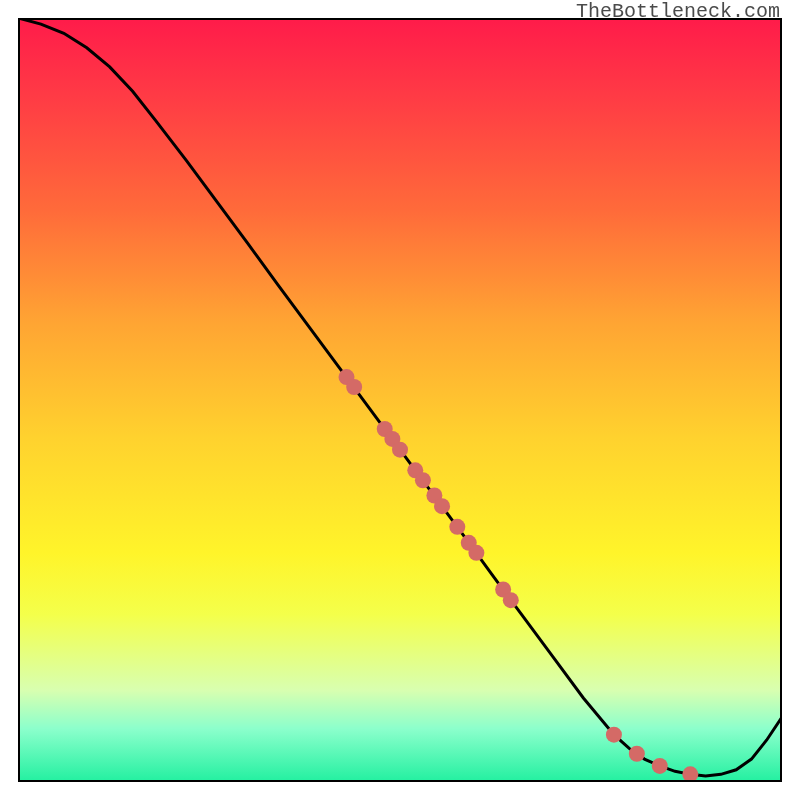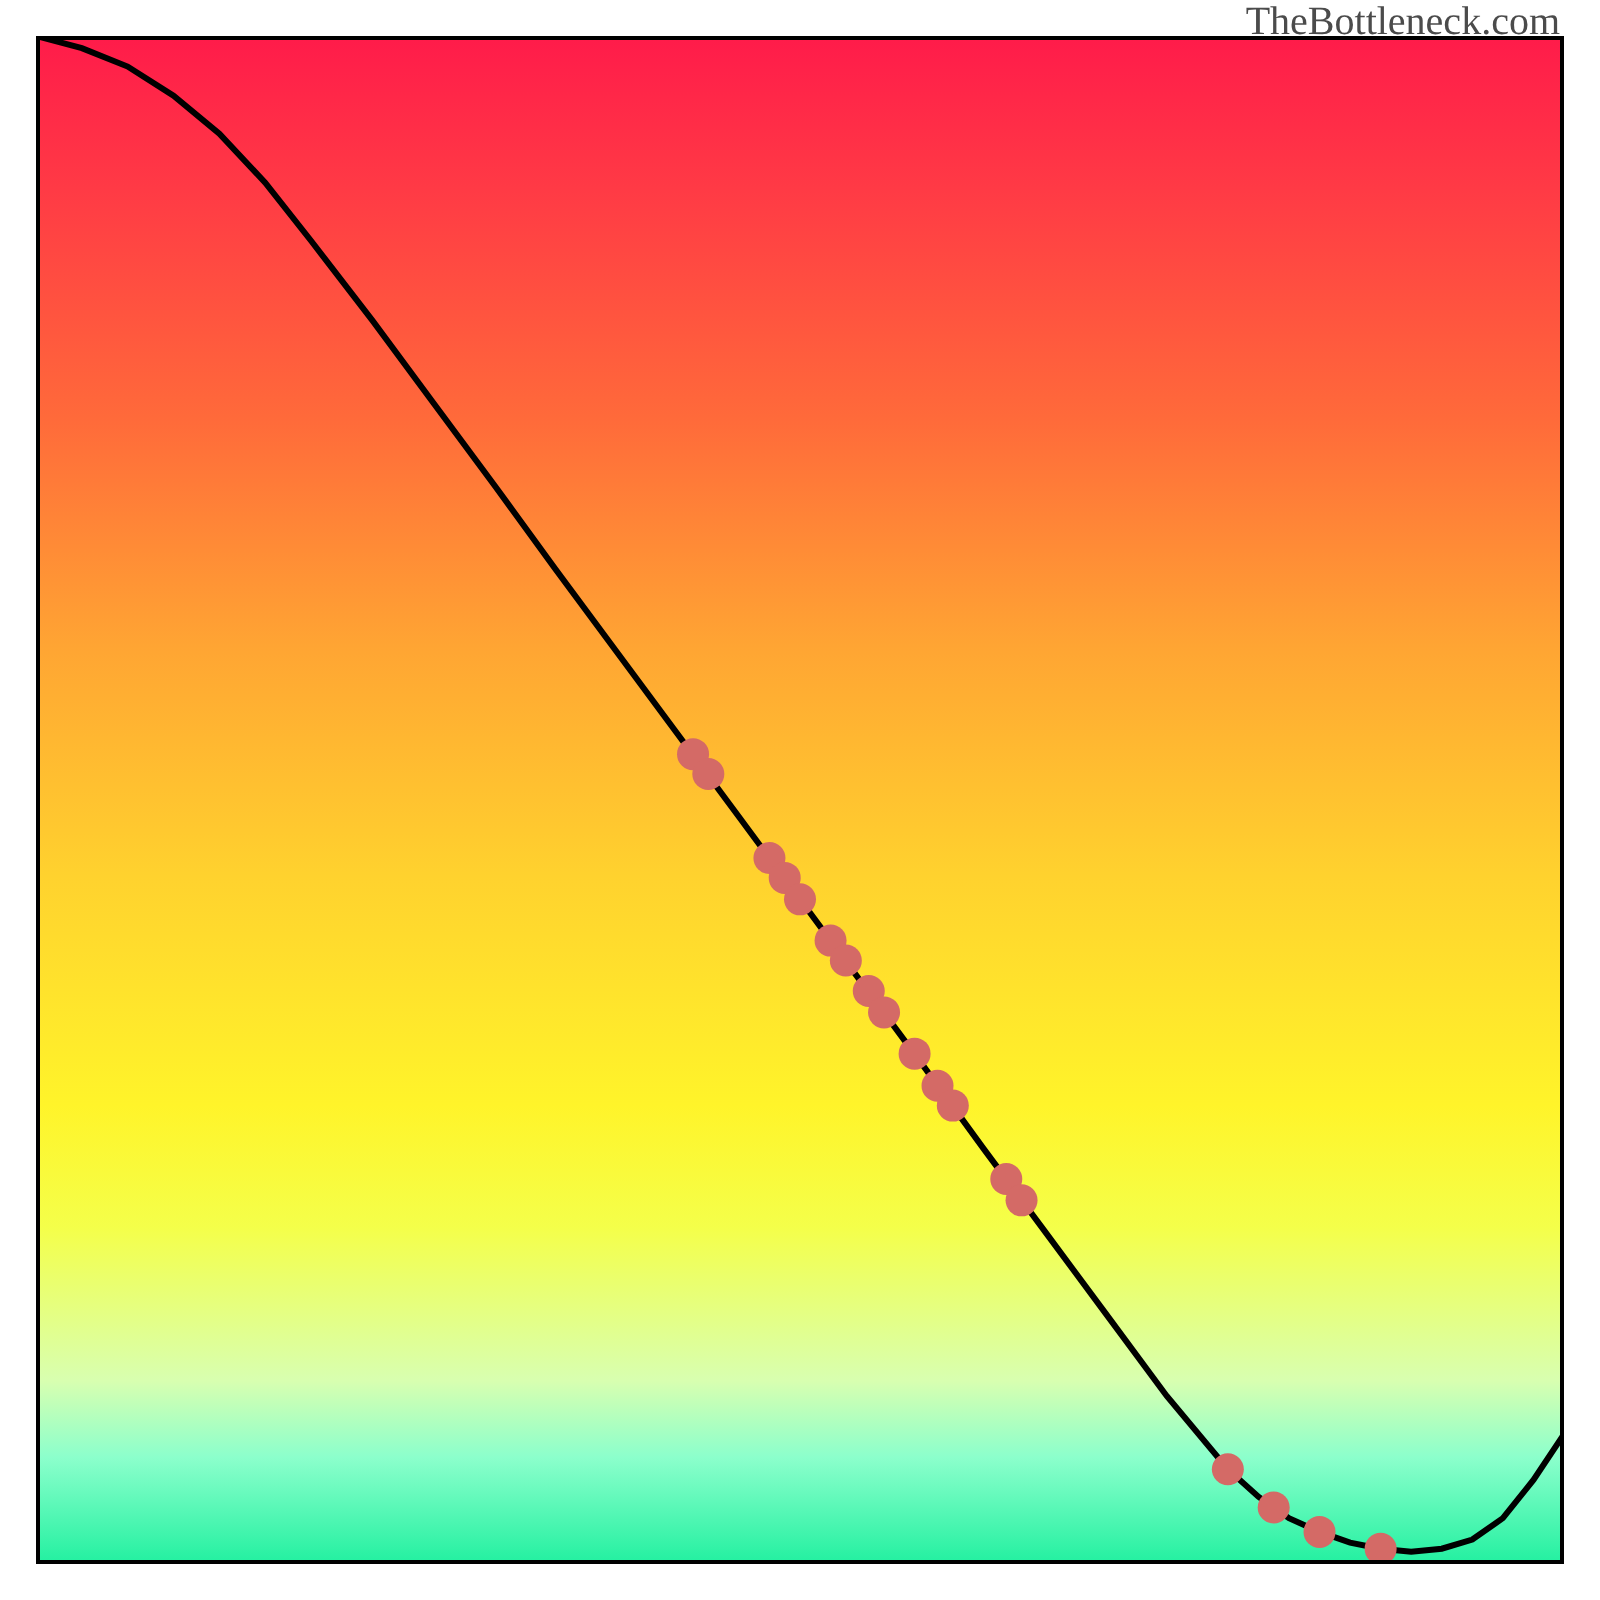--- a/index.html
+++ b/index.html
@@ -52,21 +52,21 @@
     width: 764px;
     height: 764px;
     pointer-events: none;
   }
   .attrib {
     position: absolute;
     top: 0;
     right: 20px;
     font-size: 20px;
     color: #4b4b4b;
-    font-family: Liberation Serif, serif;
+    font-family: Liberation Mono, monospace;
   }
 </style>
 </head>
 <body>
 
 <div class="chart-wrap">
   <div class="plot-bg"></div>
 
   <svg class="overlay" viewBox="0 0 764 764" preserveAspectRatio="none">
     <path id="curve-path" fill="none" stroke="#000000" stroke-width="3" stroke-linecap="round" d="M0.00 0.00 L22.92 6.11 L45.84 15.28 L68.76 29.80 L91.68 48.90 L114.60 73.34 L137.52 102.38 L168.08 142.10 L198.64 183.36 L229.20 224.62 L259.76 266.64 L290.32 307.89 L320.88 349.15 L351.44 390.40 L382.00 431.66 L412.56 472.92 L443.12 514.17 L473.68 556.19 L504.24 597.45 L534.80 638.70 L565.36 679.96 L595.92 716.63 L611.20 730.38 L626.48 741.08 L641.76 747.96 L657.04 753.30 L672.32 756.36 L687.60 757.89 L702.88 756.36 L718.16 751.78 L733.44 741.08 L748.72 721.98 L764.00 699.06"></path>

